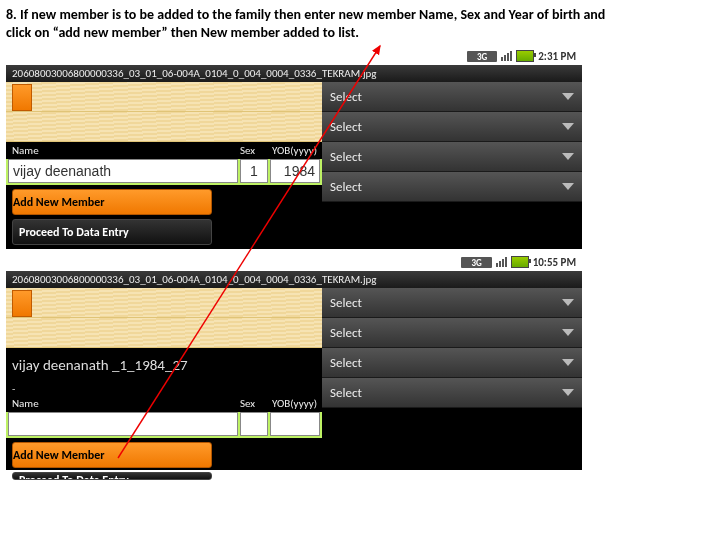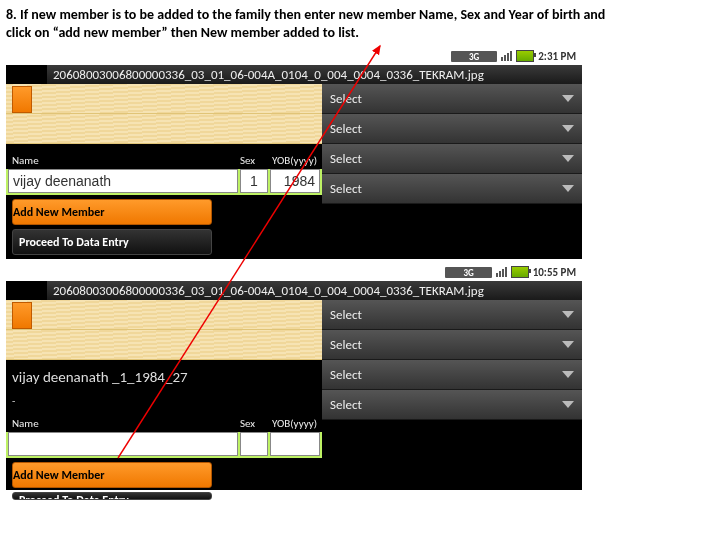--- a/index.html
+++ b/index.html
@@ -41,21 +41,21 @@
     gap: 4px;
     padding: 0 6px;
     font-size: 11px;
     font-weight: 700;
     color: #333;
   }
   .sig-3g {
     font-size: 9px;
     background: #555;
     color: #fff;
-    padding: 0 18px;
+    padding: 0 10px;
     border-radius: 1px;
   }
   .bars {
     display: inline-flex;
     align-items: flex-end;
     gap: 1px;
   }
   .bars i {
     width: 2px;
     background: #555;
@@ -74,25 +74,24 @@
   }
   .batt::after {
     content:"";
     position:absolute;
     right:-3px;top:2px;
     width:2px;height:4px;background:#444;
   }
   .file-bar {
     background: linear-gradient(#3a3a3a,#1a1a1a);
     color: #eee;
-    font-size: 13px;
+    font-size: 11px;
     padding: 2px 6px;
     white-space: nowrap;
     overflow: hidden;
-    margin-left: 41px;
   }
   .left-col {
     flex: 1;
     min-width: 0;
   }
   .right-col {
     width: 260px;
     display: flex;
     flex-direction: column;
   }
@@ -126,21 +125,21 @@
     border-left:6px solid transparent;
     border-right:6px solid transparent;
     border-top:7px solid #bbb;
     background: radial-gradient(#ddd,#888);
     border-radius: 0;
   }
   .labels-row {
     display: flex;
     color: #eee;
     font-size: 11px;
-    padding: 10px 0 2px 6px;
+    padding: 2px 0 2px 6px;
     gap: 4px;
     background:#000;
   }
   .labels-row .lbl-name {flex:1}
   .labels-row .lbl-sex {width:28px}
   .labels-row .lbl-yob {width:50px}
   .input-row {
     display: flex;
     gap: 2px;
     padding: 0 2px 2px 2px;

